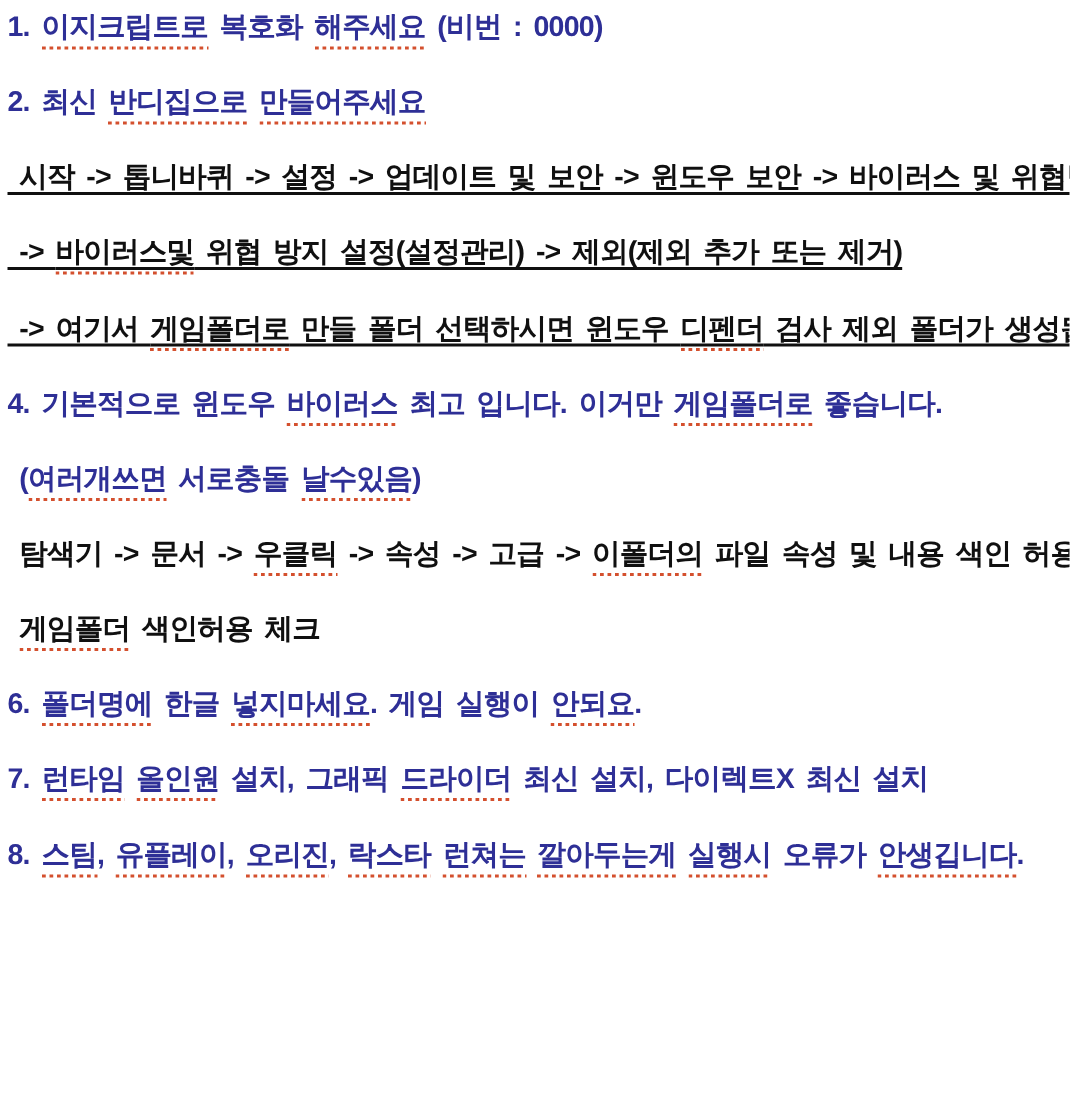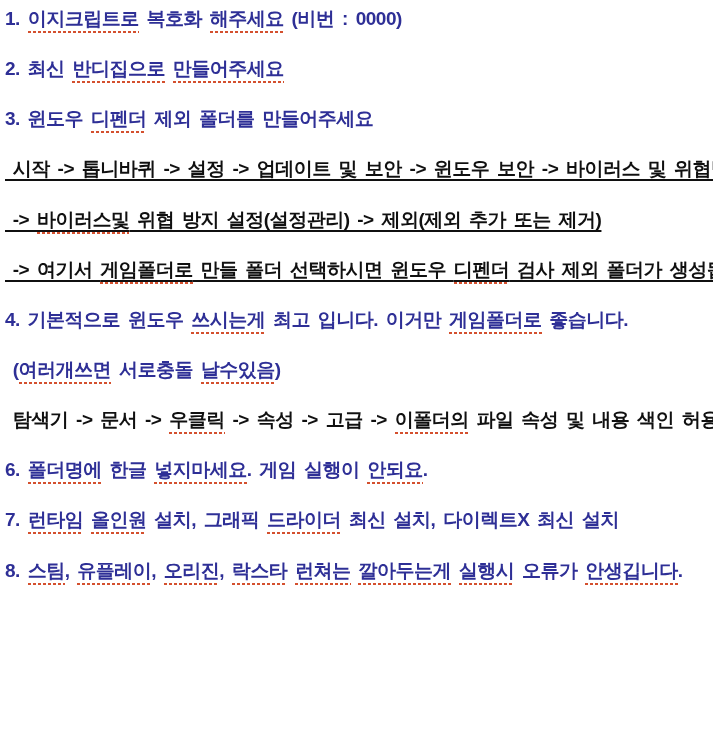--- a/index.html
+++ b/index.html
@@ -35,24 +35,24 @@
     text-align:center;
   }
 </style>
 </head>
 <body>
 
 <main class="doc">
   <div>
       <div class="line blue"><span><span>1. </span><span class="sq">이지크립트로</span><span> 복호화 </span><span class="sq">해주세요</span><span> (비번 : 0000)</span></span></div>
       <div class="line blue"><span><span>2. 최신 </span><span class="sq">반디집으로</span><span> </span><span class="sq">만들어주세요</span></span></div>
-      <div class="line blue"><span><span>3. 윈도우 </span><span class="sq">디펜더</span><span> 제외 폴더를 만들어주세요</span></span></div>
       <div class="line black"><span class="u"><span> 시작 -&gt; 톱니바퀴 -&gt; 설정 -&gt; 업데이트 및 보안 -&gt; 윈도우 보안 -&gt; 바이러스 및 위협방지</span></span></div>
       <div class="line black"><span class="u"><span> -&gt; </span><span class="sq">바이러스및</span><span> 위협 방지 설정(설정관리) -&gt; 제외(제외 추가 또는 제거)</span></span></div>
       <div class="line black"><span class="u"><span> -&gt; 여기서 </span><span class="sq">게임폴더로</span><span> 만들 폴더 선택하시면 윈도우 </span><span class="sq">디펜더</span><span> 검사 제외 폴더가 생성됩니다.</span></span></div>
-      <div class="line blue"><span><span>4. 기본적으로 윈도우 </span><span class="sq">쓰시는게</span><span> 최고 입니다. 이거만 </span><span class="sq">게임폴더로</span><span> 좋습니다.</span></span></div>
+      <div class="line blue"><span><span>4. 기본적으로 윈도우 </span><span class="sq">바이러스</span><span> 최고 입니다. 이거만 </span><span class="sq">게임폴더로</span><span> 좋습니다.</span></span></div>
       <div class="line blue"><span><span> (</span><span class="sq">여러개쓰면</span><span> 서로충돌 </span><span class="sq">날수있음</span><span>)</span></span></div>
       <div class="line black"><span><span> 탐색기 -&gt; 문서 -&gt; </span><span class="sq">우클릭</span><span> -&gt; 속성 -&gt; 고급 -&gt; </span><span class="sq">이폴더의</span><span> 파일 속성 및 내용 색인 허용 체크</span></span></div>
+      <div class="line black"><span><span> </span><span class="sq">게임폴더</span><span> 색인허용 체크</span></span></div>
       <div class="line blue"><span><span>6. </span><span class="sq">폴더명에</span><span> 한글 </span><span class="sq">넣지마세요</span><span>. 게임 실행이 </span><span class="sq">안되요</span><span>.</span></span></div>
       <div class="line blue"><span><span>7. </span><span class="sq">런타임</span><span> </span><span class="sq">올인원</span><span> 설치, 그래픽 </span><span class="sq">드라이더</span><span> 최신 설치, 다이렉트X 최신 설치</span></span></div>
       <div class="line blue"><span><span>8. </span><span class="sq">스팀</span><span>, </span><span class="sq">유플레이</span><span>, </span><span class="sq">오리진</span><span>, </span><span class="sq">락스타</span><span> </span><span class="sq">런쳐는</span><span> </span><span class="sq">깔아두는게</span><span> </span><span class="sq">실행시</span><span> 오류가 </span><span class="sq">안생깁니다</span><span>.</span></span></div>
     </div>
 </main>
 
 </body></html>

